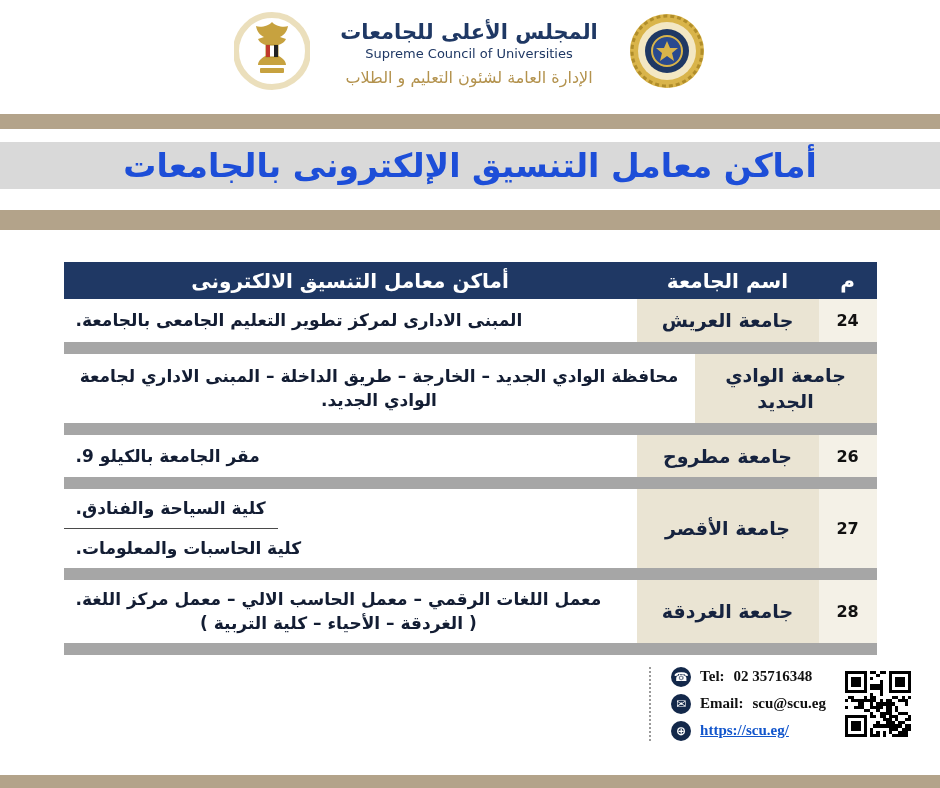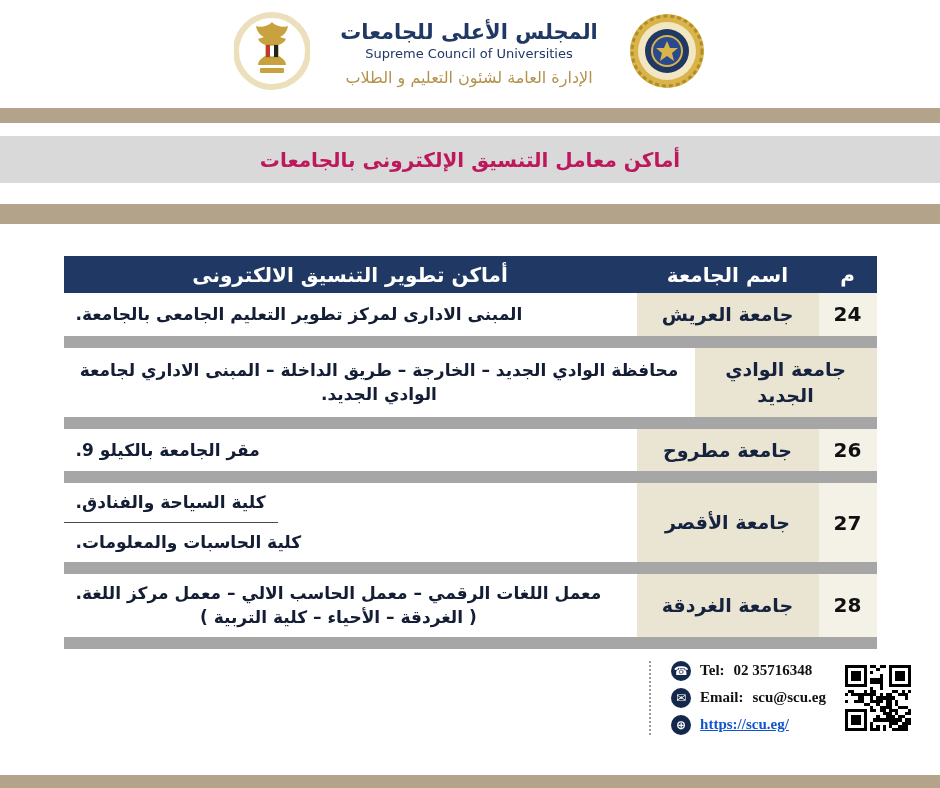--- a/index.html
+++ b/index.html
@@ -3,43 +3,43 @@
 <meta charset="utf-8">
 <style>
   html,body{margin:0;padding:0;background:#fff;}
   .page{
     width:940px;height:788px;background:#fff;overflow:hidden;
     display:flex;flex-direction:column;
     font-family:"DejaVu Sans",sans-serif;
   }
 
   
-  .top{display:flex;align-items:center;justify-content:center;gap:30px;padding:8px 0 10px;}
+  .top{display:flex;align-items:center;justify-content:center;gap:30px;padding:8px 0 16px;}
   .org-text{text-align:center;}
   .org-ar{font-size:21px;font-weight:bold;color:#1f3864;}
   .org-en{font-size:13px;font-weight:400;color:#1f3864;margin-top:2px;}
   .org-dept{font-size:16px;font-weight:normal;color:#b3924d;margin-top:7px;}
 
   
   .tan-bar{height:15px;background:#b3a38a;flex:0 0 auto;}
   .bar2{height:20px;margin-top:21px;}
   .bottom-bar{height:13px;margin-top:auto;}
   .title-strip{margin-top:13px;height:47px;background:#d9d9d9;
     display:flex;align-items:center;justify-content:center;}
-  .title-strip h1{margin:18px;font-size:20px;font-weight:bold;color:#be185d;}
+  .title-strip h1{margin:18px;font-size:33px;font-weight:bold;color:#1d4ed8;}
 
   
   .table{width:813px;margin:32px auto 0;flex:0 0 auto;}
   .thead{display:flex;background:#1f3864;color:#fff;font-weight:bold;height:37px;align-items:center;}
   .h-no{width:58px;text-align:center;font-size:20px;}
   .h-name{width:182px;text-align:center;font-size:20px;}
   .h-loc{flex:1;text-align:center;font-size:20px;}
   .trow{display:flex;align-items:stretch;background:#fff;min-height:42px;}
   .cell-no{width:58px;background:#f4f1e7;display:flex;align-items:center;justify-content:center;
-    font-weight:bold;font-size:20px;color:#111;}
+    font-weight:bold;font-size:16px;color:#111;}
   .cell-name{width:182px;background:#eae4d3;display:flex;align-items:center;justify-content:center;
     font-weight:bold;font-size:19px;color:#16233f;text-align:center;padding:8px 8px;box-sizing:border-box;line-height:1.4;}
   .cell-loc{flex:1;display:flex;flex-direction:column;justify-content:center;background:#fff;align-items:flex-end;}
   .loc-item{display:flex;align-items:center;justify-content:center;text-align:center;
     font-size:17px;font-weight:bold;color:#131d33;padding:7px 12px;min-height:26px;
     line-height:1.45;white-space:pre-line;border-bottom:1px solid #4a4a4a;box-sizing:border-box;}
   .loc-item:last-child{border-bottom:none;}
   .row-sep{height:12px;background:#a6a6a6;}
 
   
@@ -96,21 +96,21 @@
   <div class="title-strip">
     <h1 dir="rtl" lang="ar">أماكن معامل التنسيق الإلكترونى بالجامعات</h1>
   </div>
 
   <div class="tan-bar bar2"></div>
 
   <div class="table" dir="rtl">
     <div class="thead">
       <div class="h-no" lang="ar">م</div>
       <div class="h-name" lang="ar">اسم الجامعة</div>
-      <div class="h-loc" lang="ar">أماكن تطوير التنسيق الالكترونى</div>
+      <div class="h-loc" lang="ar">أماكن معامل التنسيق الالكترونى</div>
     </div>
     <div id="tbody">
         <div class="trow">
           <div class="cell-no">24</div>
           <div class="cell-name" lang="ar">جامعة العريش</div>
           <div class="cell-loc">
             <div class="loc-item" lang="ar">المبنى الادارى لمركز تطوير التعليم الجامعى بالجامعة.</div>
           </div>
         </div>
         <div class="row-sep"></div>

